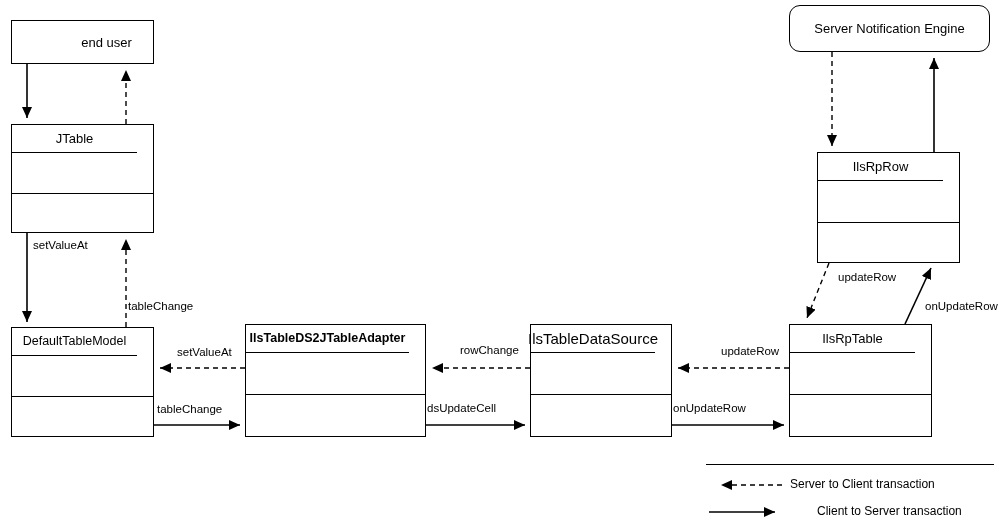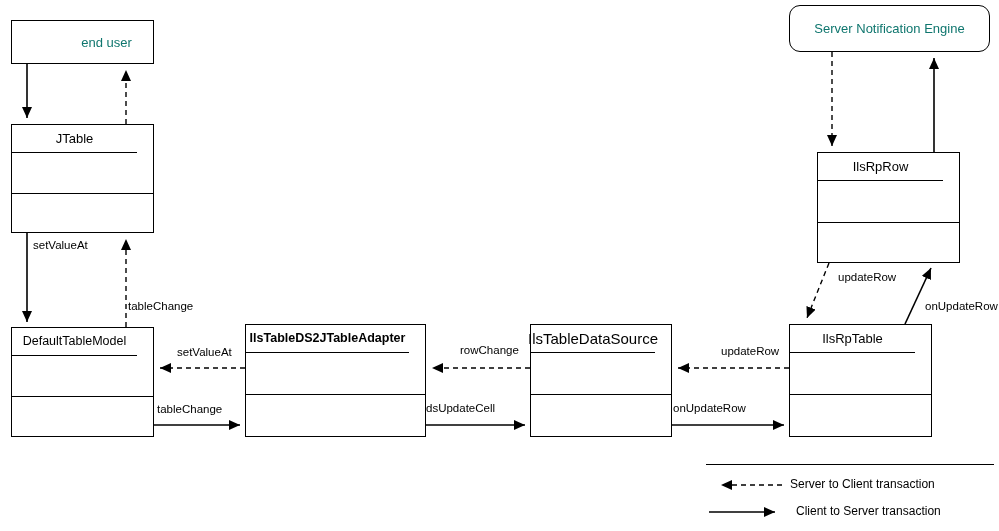--- a/index.html
+++ b/index.html
@@ -49,21 +49,21 @@
   }
   .actor-box {
     position: absolute;
     box-sizing: border-box;
     border: 1px solid #000000;
     background: #ffffff;
     display: flex;
     align-items: center;
     justify-content: center;
     font-size: 13px;
-    color: #0f766e;
+    color: #000000;
     z-index: 5;
   }
   .rounded {
     border-radius: 11px;
   }
   .edge-label {
     position: absolute;
     font-size: 11.5px;
     color: #000000;
     white-space: nowrap;
@@ -221,21 +221,21 @@
   <div class="edge-label" style="left:33px; top:240px;">setValueAt</div>
 
   <div class="edge-label" style="left:128px; top:301px;">tableChange</div>
 
   <div class="edge-label" style="left:177px; top:347px;">setValueAt</div>
 
   <div class="edge-label" style="left:157px; top:404px;">tableChange</div>
 
   <div class="edge-label" style="left:460px; top:345px;">rowChange</div>
 
-  <div class="edge-label" style="left:402px; top:403px;padding-left:24px;">dsUpdateCell</div>
+  <div class="edge-label" style="left:427px; top:403px;">dsUpdateCell</div>
 
   <div class="edge-label" style="left:721px; top:346px;">updateRow</div>
 
   <div class="edge-label" style="left:673px; top:403px;">onUpdateRow</div>
 
   <div class="edge-label" style="left:838px; top:272px;">updateRow</div>
 
   <div class="edge-label" style="left:925px; top:301px;">onUpdateRow</div>
 
   <div class="legend-rule" style="left:706px; top:464px; width:288px;"></div>
@@ -246,15 +246,15 @@
       <line x1="782" y1="485" x2="721" y2="485" stroke="#000000" stroke-width="1.4" stroke-dasharray="5,4" marker-end="url(#arrowSolidBig)"></line>
     </g>
 
     <g>
       <line x1="709" y1="512" x2="775" y2="512" stroke="#000000" stroke-width="1.6" marker-end="url(#arrowSolidBig)"></line>
     </g>
   </svg>
 
   <div class="legend-label" style="left:790px; top:478px;">Server to Client transaction</div>
 
-  <div class="legend-label" style="left:796px; top:505px;">Client to Server transaction</div>
+  <div class="legend-label" style="left:817px; top:505px;">Client to Server transaction</div>
 
 </div>
 
 </body></html>

